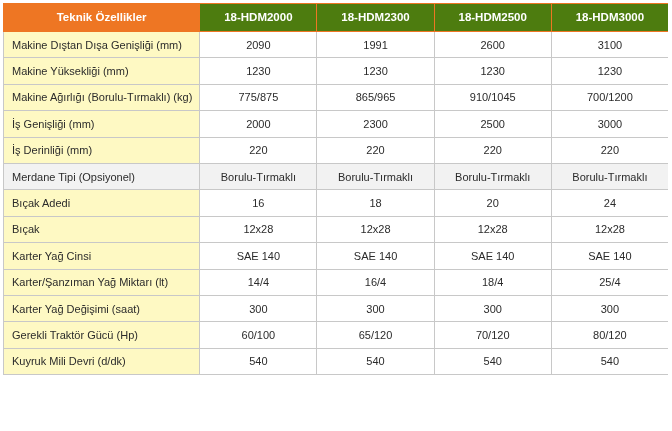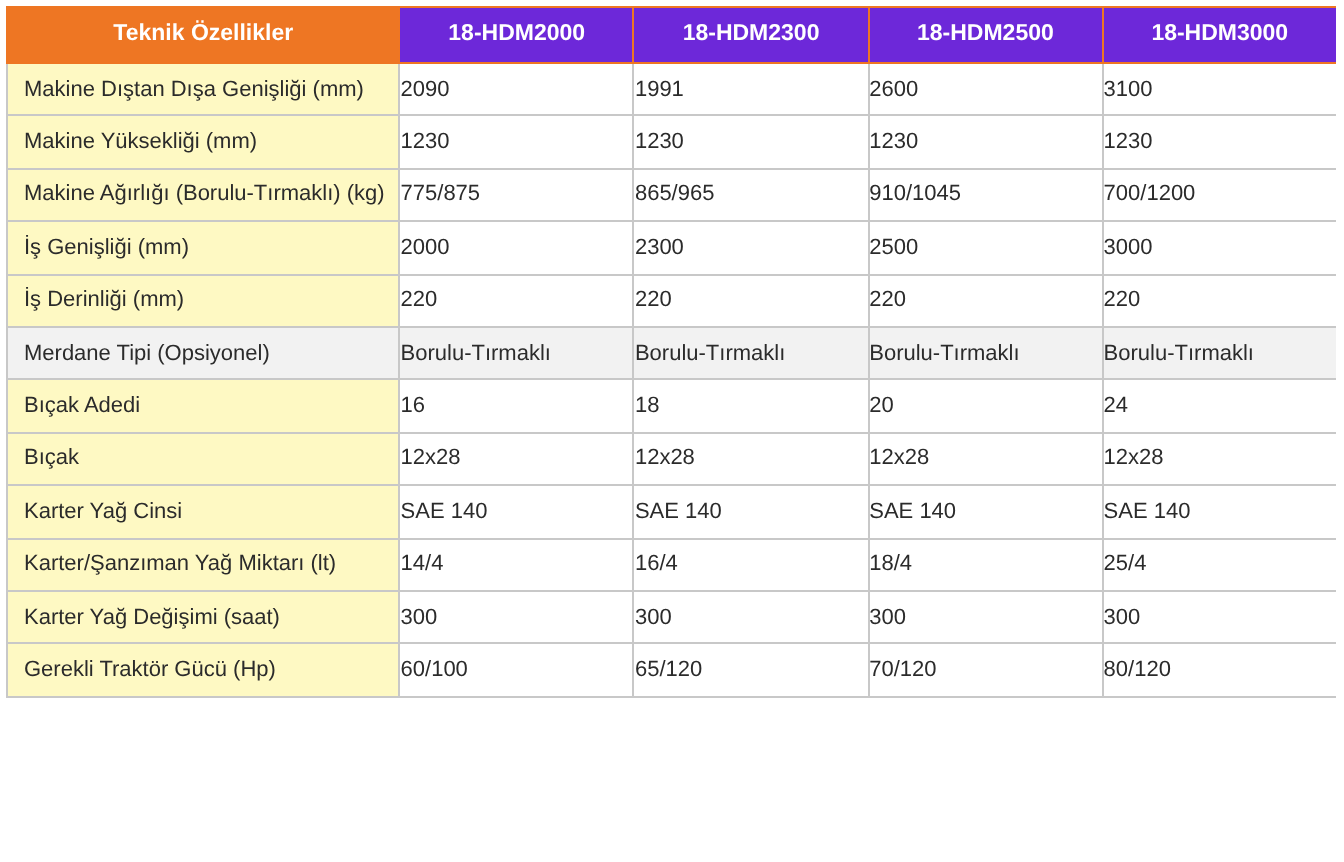--- a/index.html
+++ b/index.html
@@ -31,37 +31,38 @@
     padding: 0;
     height: 25.4px;
     font-size: 11px;
     color: #2b2b2b;
     vertical-align: middle;
     line-height: 1.1;
     overflow: hidden;
     white-space: nowrap;
   }
   table.spec-table thead th {
-    background: #6d28d9;
+    background: #4d7c0f;
     color: #ffffff;
     font-weight: bold;
     font-size: 11.5px;
     text-align: center;
     height: 27px;
     border: 1px solid #ee7623;
   }
   table.spec-table thead th.head-first {
     background: #ee7623;
   }
   .col-label {
     text-align: left;
     padding-left: 8px !important;
     background: #fef9c3;
   }
   .col-val {
+    text-align: center;
     background: #ffffff;
   }
   tr.zebra .col-label,
   tr.zebra .col-val {
     background: #f2f2f2;
   }
   .w-label { width: 196px; }
   .w-col { width: 117px; }
 </style>
 </head>
@@ -163,15 +164,22 @@
         <td class="col-val">300</td>
         <td class="col-val">300</td>
       </tr>
       <tr>
         <td class="col-label">Gerekli Traktör Gücü (Hp)</td>
         <td class="col-val">60/100</td>
         <td class="col-val">65/120</td>
         <td class="col-val">70/120</td>
         <td class="col-val">80/120</td>
       </tr>
+      <tr>
+        <td class="col-label">Kuyruk Mili Devri (d/dk)</td>
+        <td class="col-val">540</td>
+        <td class="col-val">540</td>
+        <td class="col-val">540</td>
+        <td class="col-val">540</td>
+      </tr>
     </tbody>
   </table>
 </div>
 
 </body></html>

